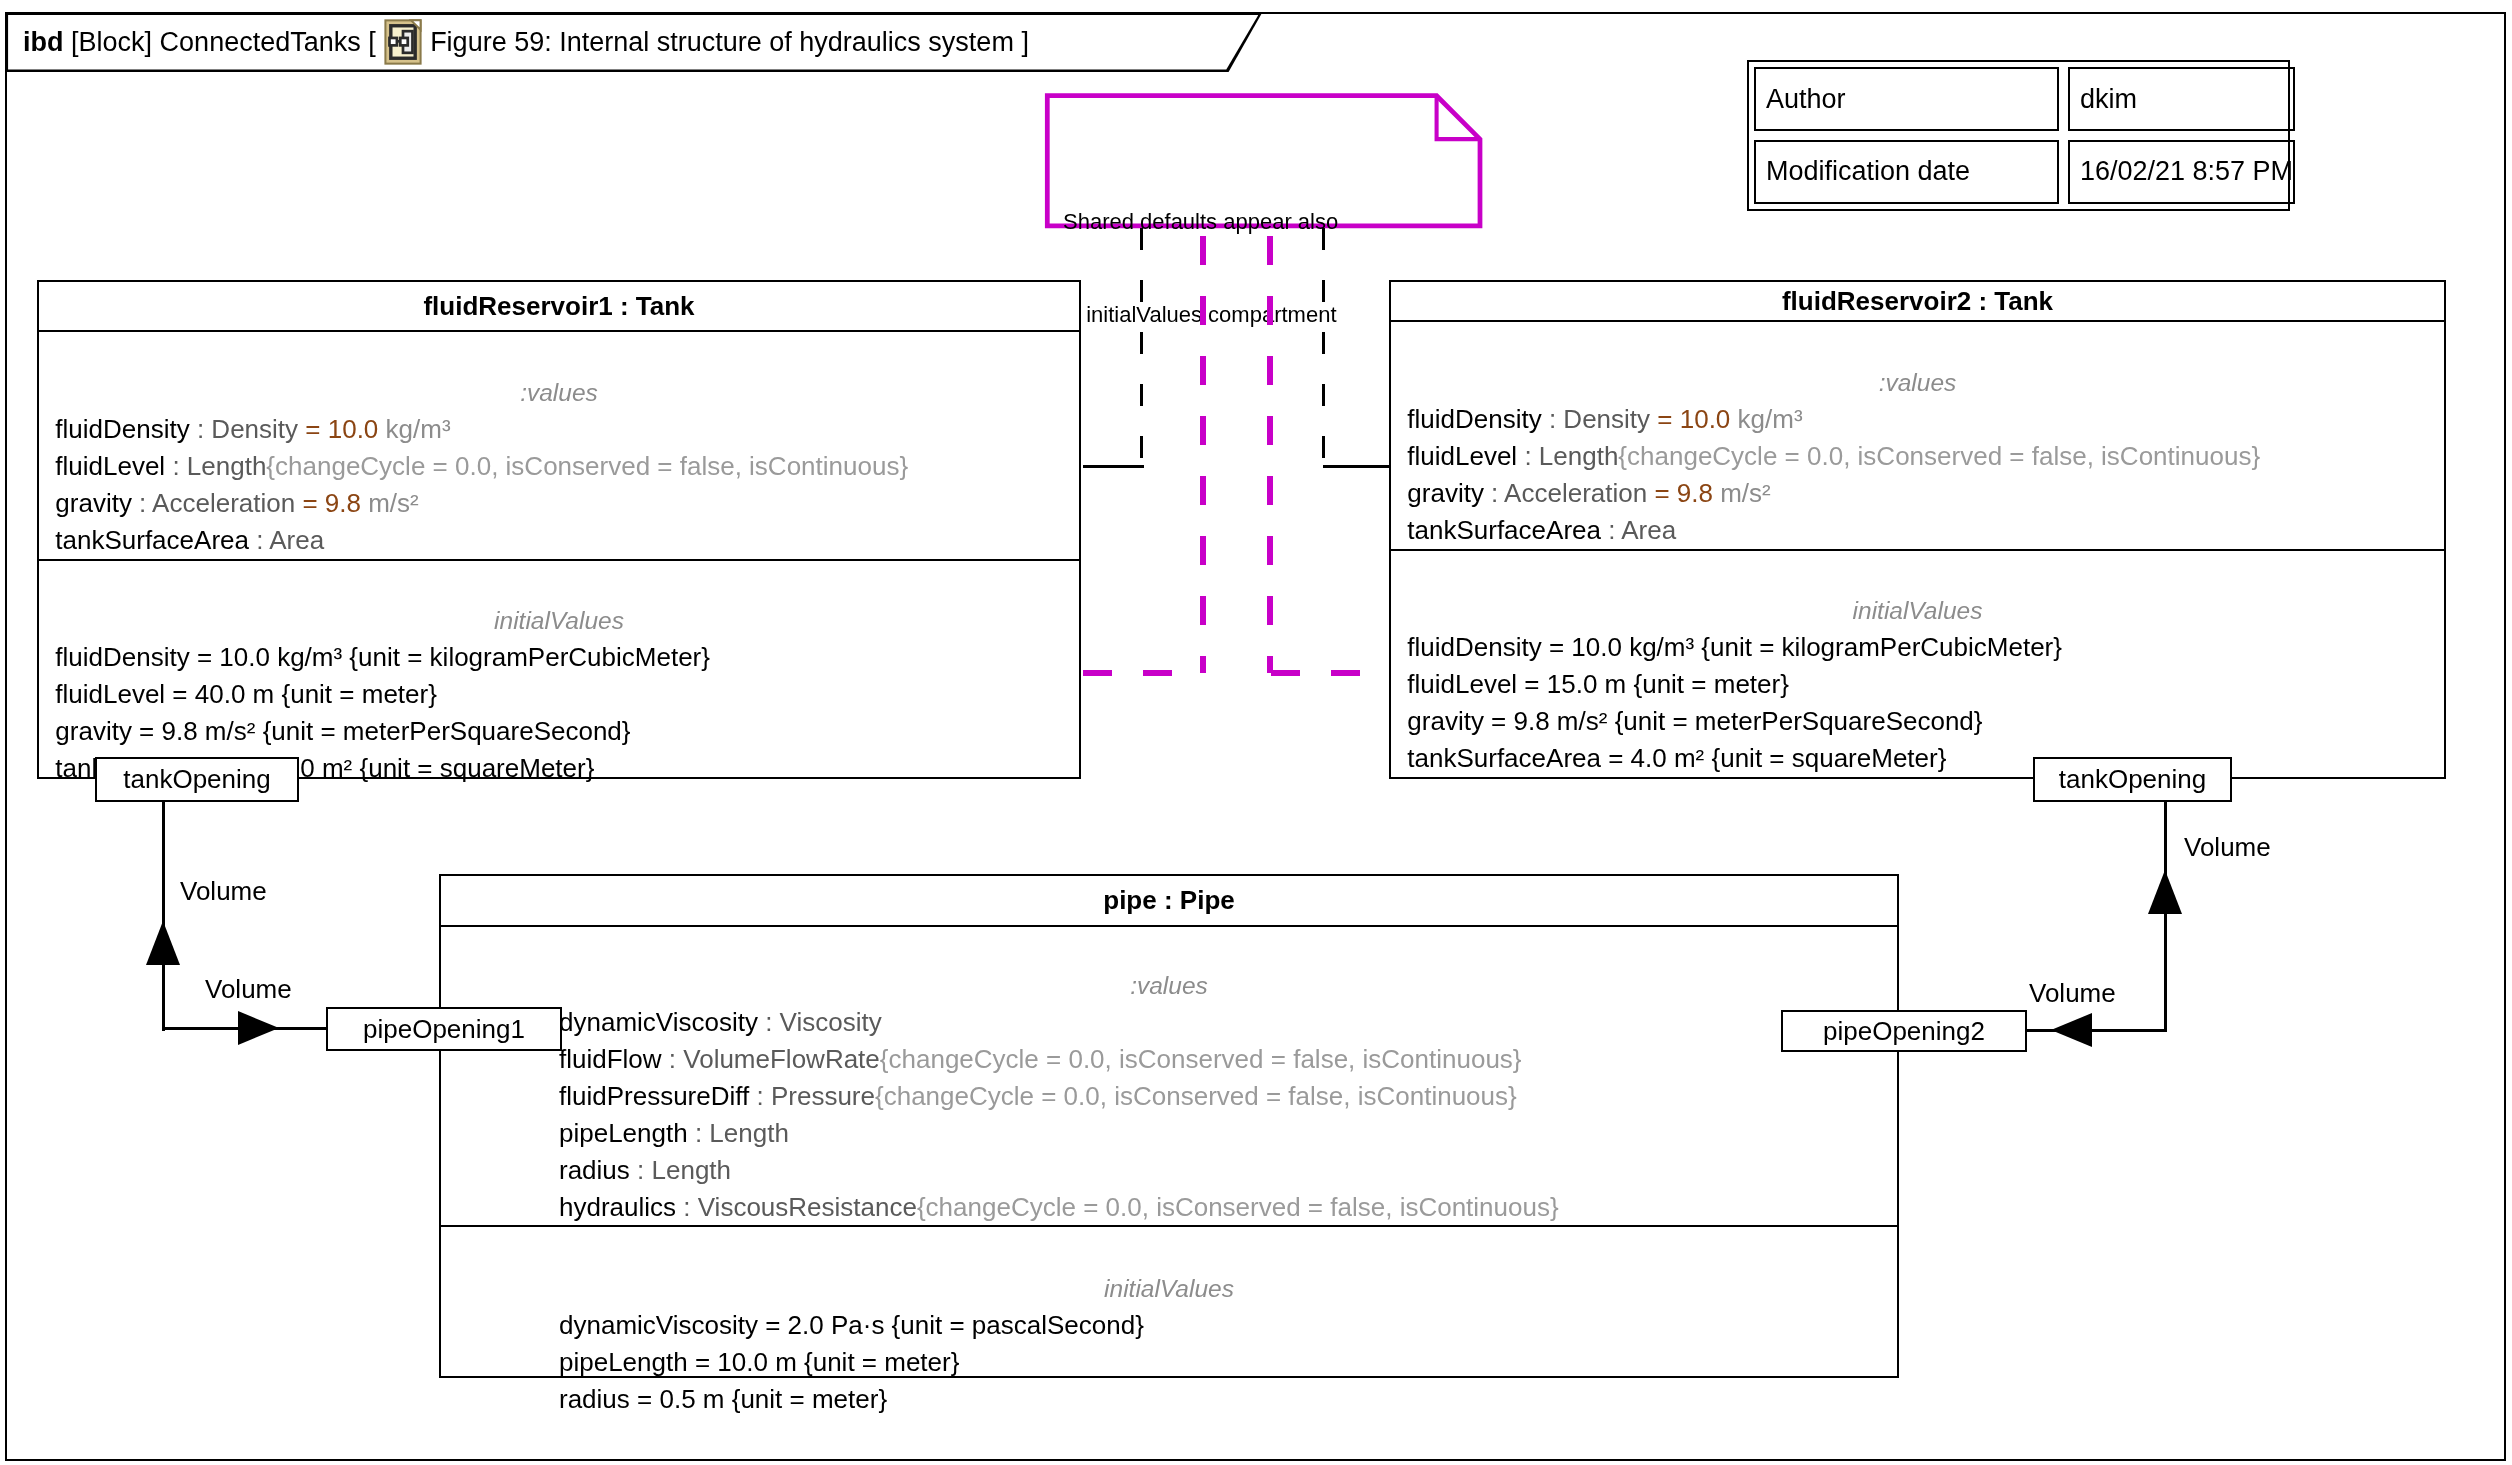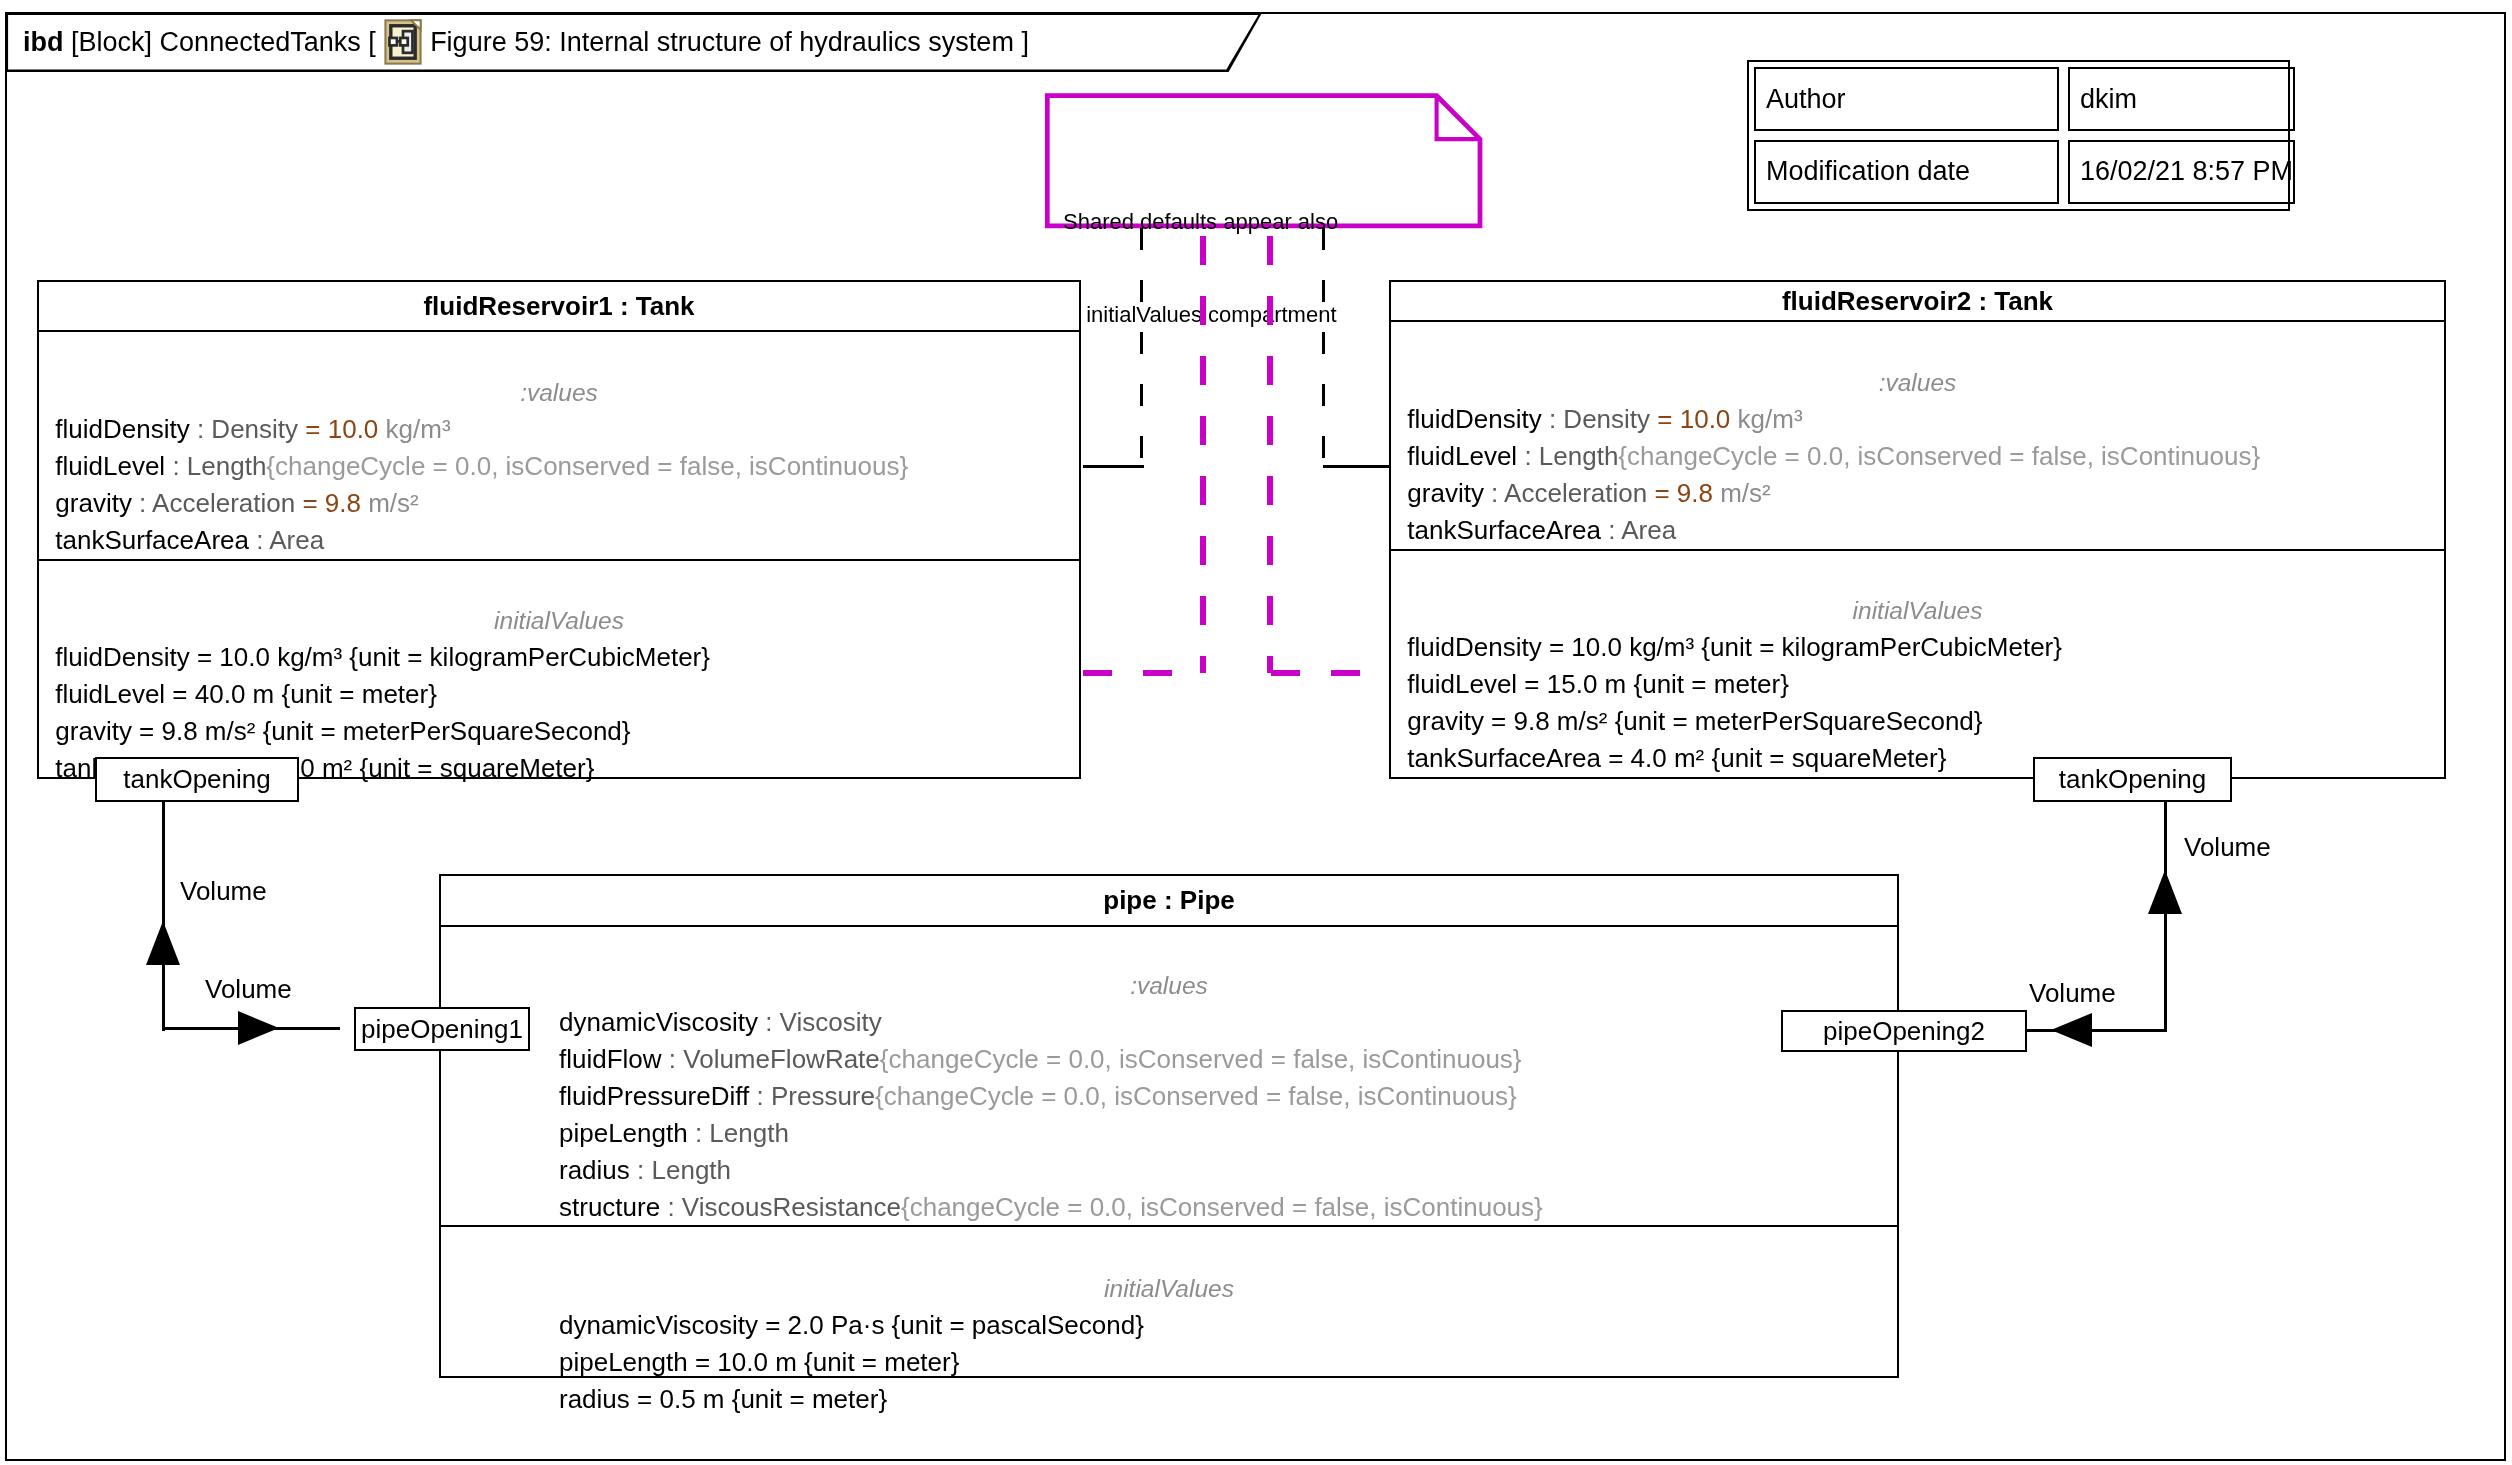--- a/index.html
+++ b/index.html
@@ -149,21 +149,21 @@
 
   <div class="abs block" style="left:439px; top:874px; width:1460px; height:504px;">
     <div class="bhead" style="height:51px;">pipe : Pipe</div>
     <div class="comp mid pad174" style="height:268px; padding-top:8.2px;">
       <div class="clabel">:values</div>
       <div class="line"><span class="pn">dynamicViscosity</span><span class="pt"> : Viscosity</span></div>
       <div class="line"><span class="pn">fluidFlow</span><span class="pt"> : VolumeFlowRate</span><span class="pc">{changeCycle = 0.0, isConserved = false, isContinuous}</span></div>
       <div class="line"><span class="pn">fluidPressureDiff</span><span class="pt"> : Pressure</span><span class="pc">{changeCycle = 0.0, isConserved = false, isContinuous}</span></div>
       <div class="line"><span class="pn">pipeLength</span><span class="pt"> : Length</span></div>
       <div class="line"><span class="pn">radius</span><span class="pt"> : Length</span></div>
-      <div class="line"><span class="pn">structure</span><span class="pt"> : ViscousResistance</span><span class="pc">{changeCycle = 0.0, isConserved = false, isContinuous}</span></div>
+      <div class="line"><span class="pn">hydraulics</span><span class="pt"> : ViscousResistance</span><span class="pc">{changeCycle = 0.0, isConserved = false, isContinuous}</span></div>
     </div>
     <div class="comp pad174" style="flex:1; padding-top:11px;">
       <div class="clabel">initialValues</div>
       <div class="line">dynamicViscosity = 2.0 Pa·s {unit = pascalSecond}</div>
       <div class="line">pipeLength = 10.0 m {unit = meter}</div>
       <div class="line">radius = 0.5 m {unit = meter}</div>
     </div>
   </div>
 
   <div class="abs seg" style="left:162px; top:802px; width:2.7px; height:229px;"></div>
@@ -175,17 +175,17 @@
 
   <div class="abs seg" style="left:2164px; top:802px; width:2.7px; height:230px;"></div>
   <div class="abs seg" style="left:1984px; top:1029px; width:182px; height:2.7px;"></div>
   <div class="abs tri tri-up" style="left:2148px; top:870px;"></div>
   <div class="abs tri tri-left" style="left:2051px; top:1013px;"></div>
   <div class="abs flow-label" style="left:2184px; top:832px;">Volume</div>
   <div class="abs flow-label" style="left:2029px; top:978px;">Volume</div>
 
   <div class="abs port" style="left:95px; top:757px; width:204px; height:45px;">tankOpening</div>
   <div class="abs port" style="left:2033px; top:757px; width:199px; height:45px;">tankOpening</div>
-  <div class="abs port" style="left:354px; top:1007px; width:176px; height:44px;">pipeOpening1</div>
+  <div class="abs port" style="left:326px; top:1007px; width:236px; height:44px;">pipeOpening1</div>
   <div class="abs port" style="left:1781px; top:1010px; width:246px; height:42px;">pipeOpening2</div>
 
 </div>
 
 
 </body></html>

